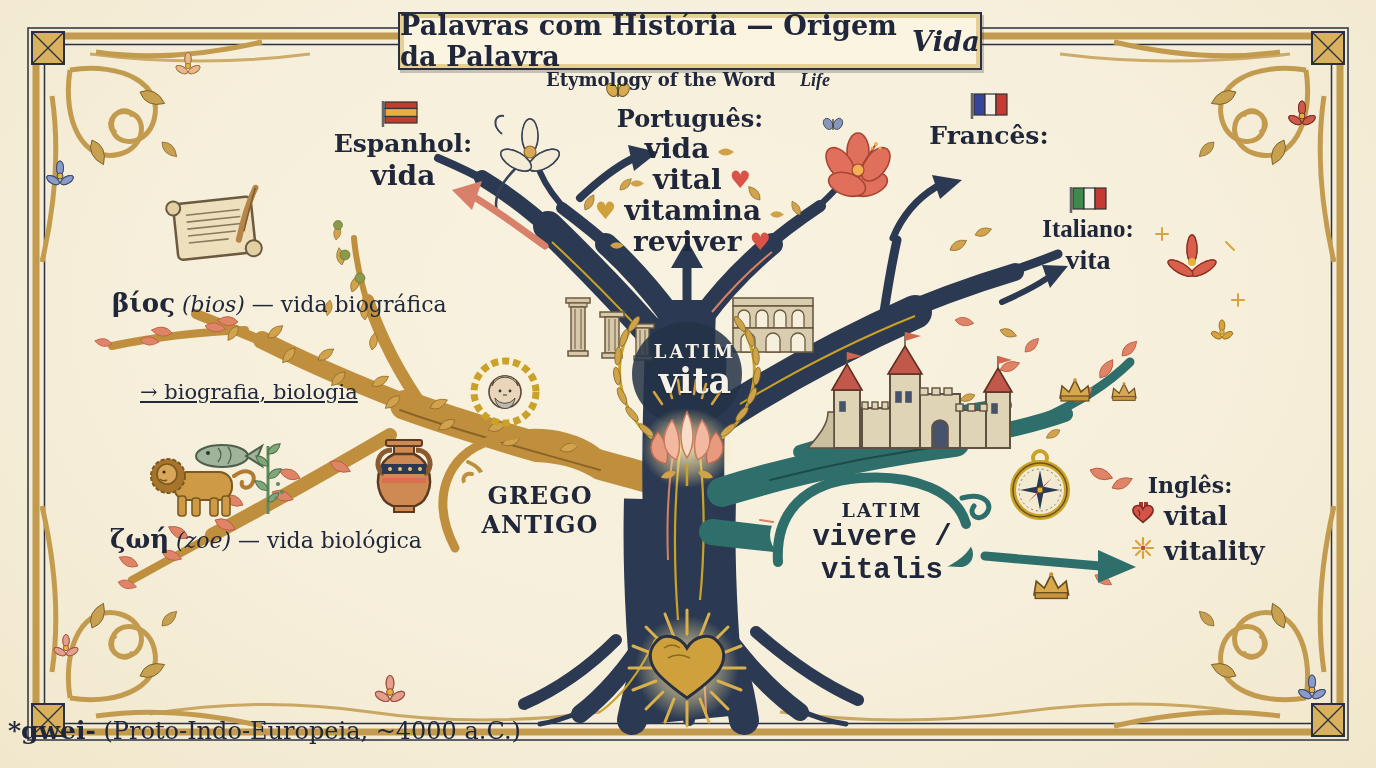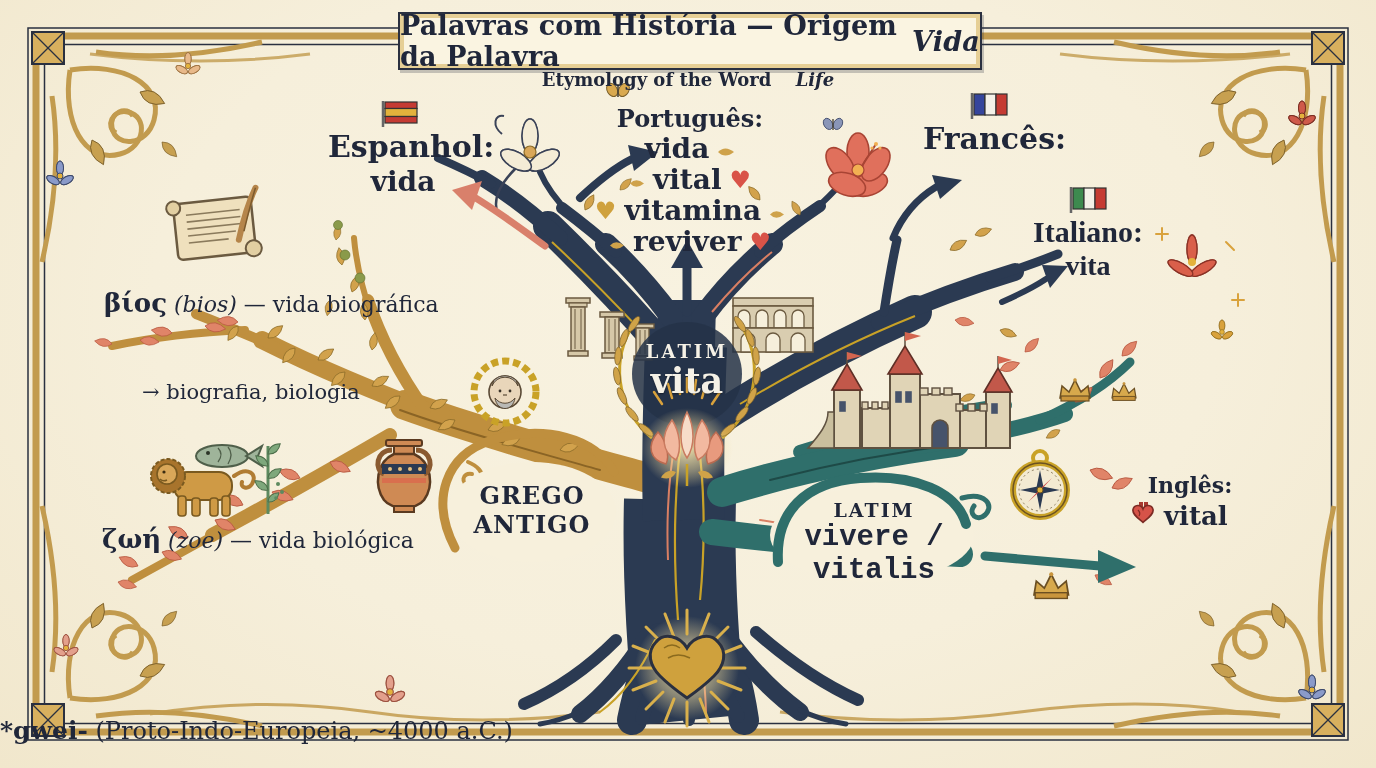--- a/index.html
+++ b/index.html
@@ -1,39 +1,39 @@
 <!DOCTYPE html>
 <html><head>
 <meta charset="utf-8">
 <style>
   html,body{margin:0;padding:0;background:#d8d2c0;}
   #canvas{
     position:relative;width:1376px;height:768px;overflow:hidden;
     background:radial-gradient(ellipse at 50% 40%, #f8f2e0 0%, #f6efdb 55%, #f1e7cc 100%);
     font-family:"DejaVu Serif","Liberation Serif",serif;color:#20273a;
   }
-  .abs{position:absolute;}
+  .abs{position:absolute;margin-left:8px;}
   #art{position:absolute;left:0;top:0;}
   
   .banner{
     position:absolute;left:398px;top:12px;width:580px;height:54px;
     background:#faf4e1;border:2px solid #2a3040;box-shadow:inset 0 0 0 4px #e6cf95, 2px 3px 0 rgba(42,48,64,.25);
     display:flex;align-items:center;justify-content:space-between;font-size:27px;font-weight:bold;letter-spacing:.2px;
   }
   .banner:before,.banner:after{
     content:"";position:absolute;top:9px;width:34px;height:44px;background:#e9d6a4;border:2px solid #2a3040;z-index:-1;
   }
   .banner:before{left:-30px;transform:skewY(-14deg);}
   .banner:after{right:-30px;transform:skewY(14deg);}
   .banner em{margin-left:9px;}
   .subtitle{position:absolute;left:0;top:69px;width:1376px;text-align:center;font-size:18px;font-weight:600;}
-  .subtitle em{margin-left:18px;}
+  .subtitle em{margin-left:18px;font-family:Liberation Serif, serif;}
   
   .lang-block{position:absolute;text-align:center;}
-  .lang-label{font-size:30px;font-weight:600;}
+  .lang-label{font-size:25px;font-weight:600;}
   .lang-word{font-size:28px;font-weight:bold;margin-top:1px;}
   .flag{display:block;height:28px;margin-bottom:1px;}
   #blk-es{left:328px;top:100px;width:150px;}
   #blk-es .flag{padding-left:52px;text-align:left;}
   #blk-fr{left:923px;top:92px;width:132px;}
   #blk-fr .flag{padding-left:46px;text-align:left;}
   #blk-it{left:1016px;top:186px;width:144px;font-family:Liberation Serif, serif;}
   #blk-it .flag{padding-left:52px;text-align:left;}
   #blk-pt{left:573px;top:104px;width:234px;}
   #blk-pt .lang-label{font-size:24px;}
@@ -42,21 +42,21 @@
   .heart-gold{color:#cfa13d;font-size:24px;font-family:"DejaVu Sans",sans-serif;}
   #blk-en{left:1130px;top:472px;width:180px;text-align:left;}
   #blk-en .lang-label{text-align:center;width:120px;font-size:22px;}
   .en-row{display:flex;align-items:center;gap:8px;height:35px;font-size:26px;font-weight:bold;}
   
   .gk-line{position:absolute;font-size:22px;}
   .gk-line b{font-size:26px;}
   .gk-line i{font-size:22px;}
   .gk-derived{position:absolute;font-size:21px;}
   #bios-line{left:104px;top:288px;}
-  #bios-derived{left:142px;top:380px;}
+  #bios-derived{left:132px;top:380px;text-decoration:underline;}
   #zoe-line{left:102px;top:524px;}
   #zoe-derived{left:126px;top:560px;}
   
   #grego-node{left:460px;top:481px;width:144px;text-align:center;font-weight:bold;font-size:24px;line-height:29px;letter-spacing:1px;}
   #latim-node{left:780px;top:499px;width:188px;text-align:center;}
   #latim-node .small{font-size:19px;font-weight:bold;letter-spacing:2px;}
   #latim-node .big{font-size:29px;font-weight:bold;margin-top:0px;font-family:Liberation Mono, monospace;}
   #medallion{left:625px;top:341px;width:124px;text-align:center;color:#f5f1e6;}
   #medallion .small{font-size:18px;font-weight:bold;letter-spacing:3px;}
   #medallion .big{font-size:35px;font-weight:bold;margin-top:-2px;text-shadow:0 1px 2px rgba(0,0,0,.4);}
@@ -708,20 +708,36 @@
     <div class="lang-label">Inglês:</div>
     <div class="en-row">
       <span><svg width="26" height="26">
             <rect x="9" y="2" width="4" height="5" fill="#a8392f"></rect>
             <rect x="14" y="2" width="4" height="5" fill="#a8392f"></rect>
             <path d="M13 9 C11 4 4 4.5 3 9.5 C2 14 8 18 13 22.5 C18 18 24 14 23 9.5 C22 4.5 15 4 13 9 Z" fill="#d65348" stroke="#7c2b24" stroke-width="1.6"></path>
             <path d="M8 10 Q11 13 9 16" stroke="#7c2b24" stroke-width="1.2" fill="none"></path>
           </svg></span>
       <span>vital</span>
     </div>
+    <div class="en-row">
+      <span><svg width="26" height="26">
+            <g stroke="#d9a23c" stroke-width="2.2" stroke-linecap="round">
+              <line x1="13" y1="3" x2="13" y2="9"></line>
+              <line x1="13" y1="17" x2="13" y2="23"></line>
+              <line x1="3" y1="13" x2="9" y2="13"></line>
+              <line x1="17" y1="13" x2="23" y2="13"></line>
+              <line x1="6" y1="6" x2="10" y2="10"></line>
+              <line x1="16" y1="16" x2="20" y2="20"></line>
+              <line x1="20" y1="6" x2="16" y2="10"></line>
+              <line x1="10" y1="16" x2="6" y2="20"></line>
+            </g>
+            <circle cx="13" cy="13" r="2.4" fill="#c0512f"></circle>
+          </svg></span>
+      <span>vitality</span>
+    </div>
   </div>
 
   <div class="gk-line abs" id="bios-line">
     <b>βίος</b>
     <i>(bios)</i>
     <span>— vida biográfica</span>
   </div>
   <div class="gk-derived abs" id="bios-derived">→ biografia, biologia</div>
   <div class="gk-line abs" id="zoe-line">
     <b>ζωή</b>

